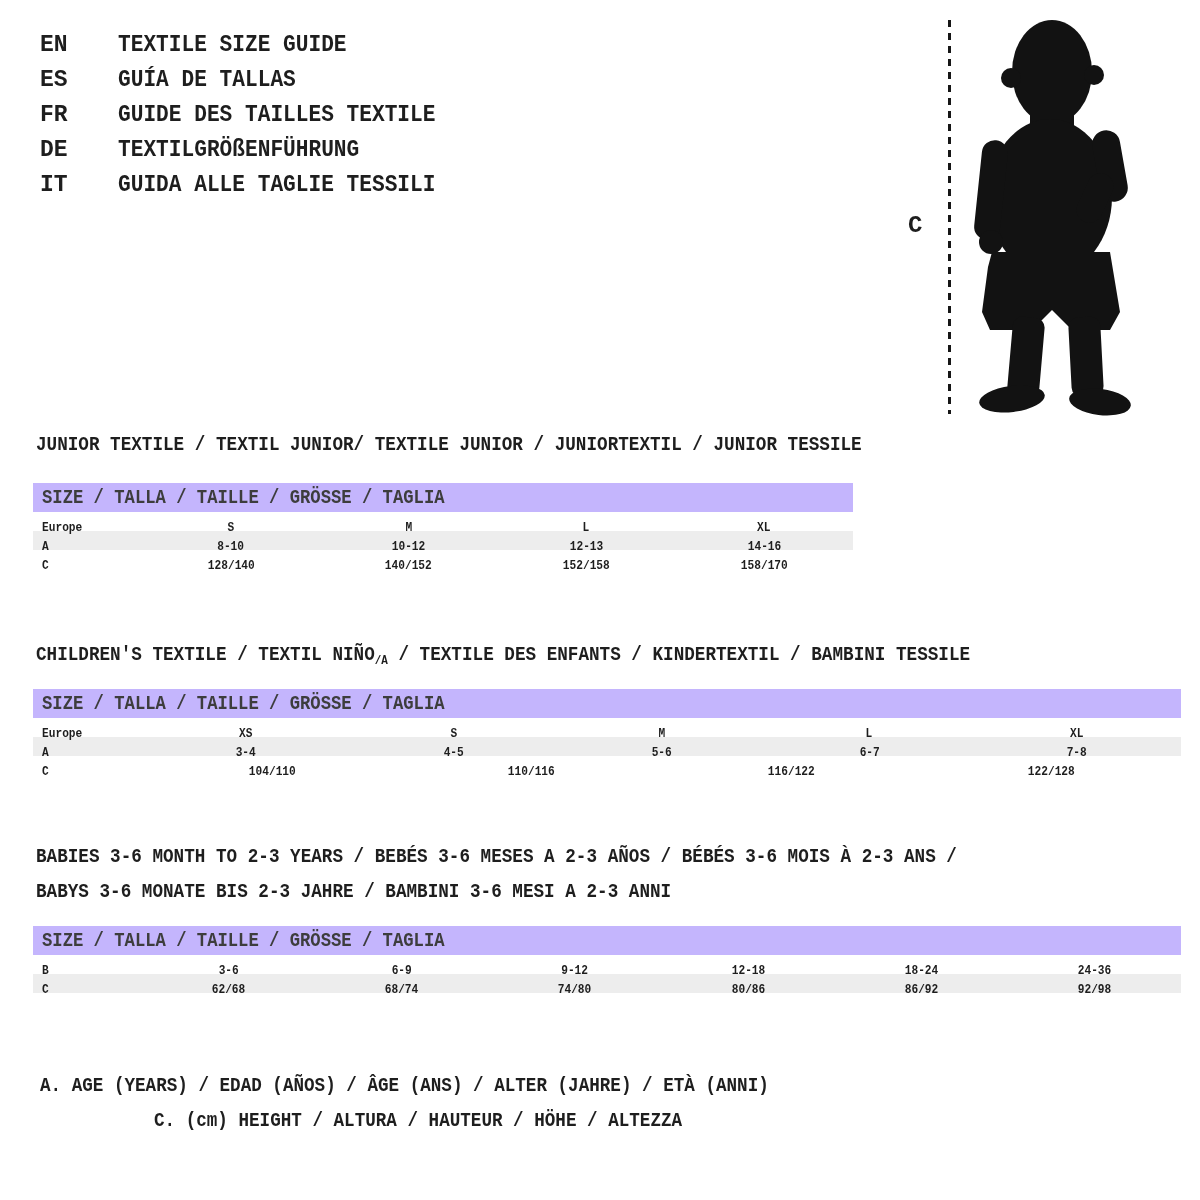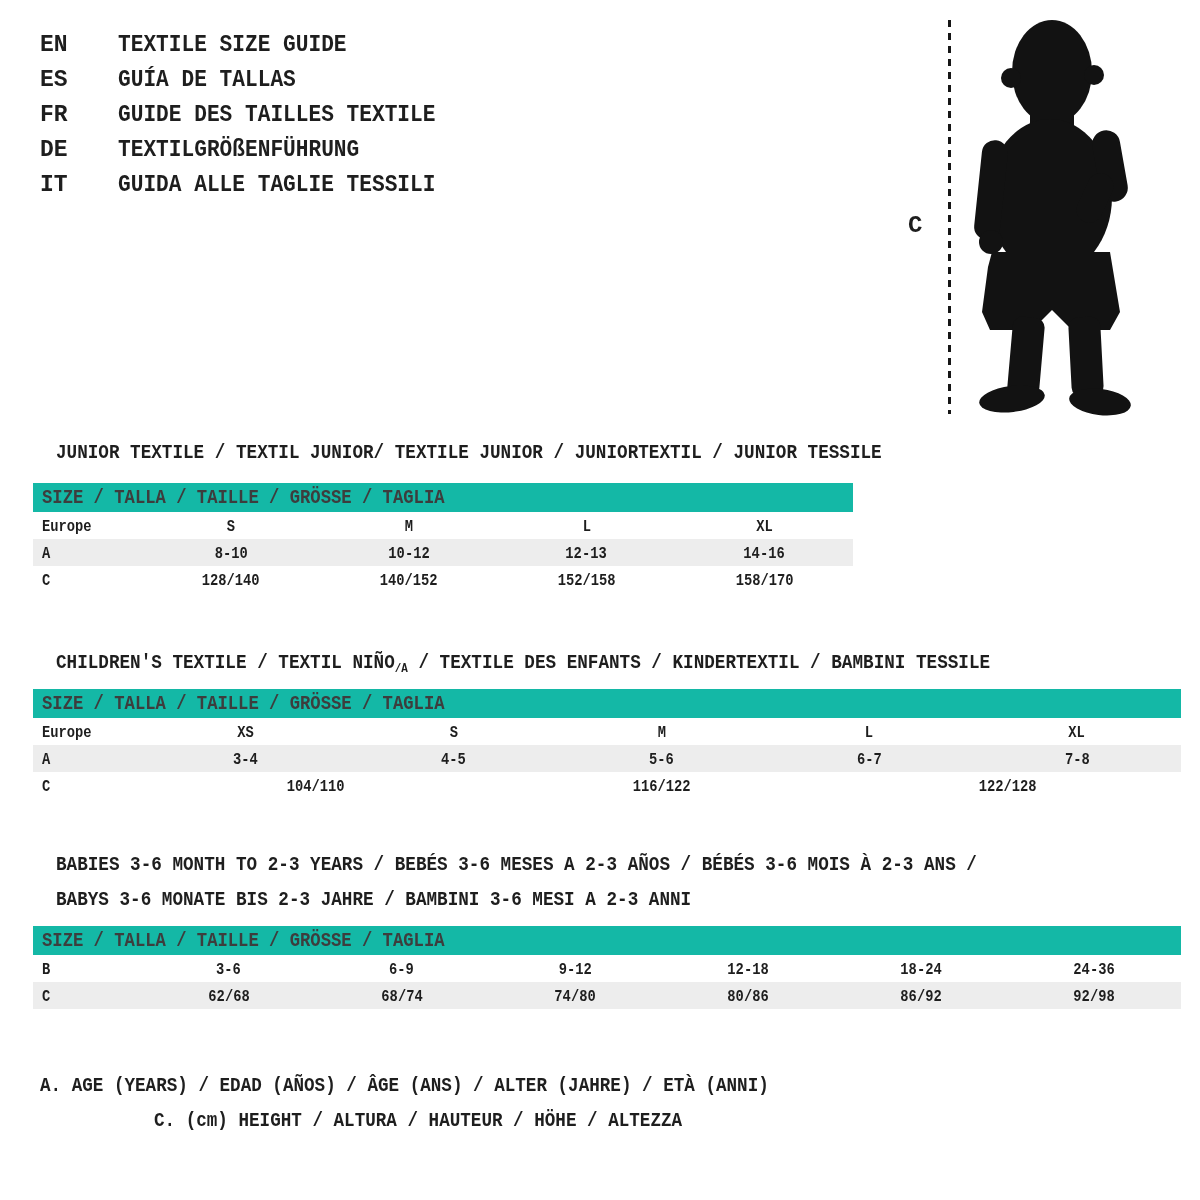--- a/index.html
+++ b/index.html
@@ -17,28 +17,28 @@
   .lang-code{display:inline-block;width:78px;vertical-align:top;}
   .lang-row .cx{transform:scaleX(.92);}
 
   
   .dash-line{position:absolute;left:948px;top:20px;width:3px;height:394px;
     background:repeating-linear-gradient(to bottom,#161616 0 7px,transparent 7px 13px);}
   .c-label{position:absolute;left:908px;top:212px;font-size:24px;}
   .baby{position:absolute;left:960px;top:12px;}
 
   
-  .sec-title{position:absolute;left:56px;font-size:21px;line-height:24px;margin-top:8px;}
+  .sec-title{position:absolute;left:36px;font-size:21px;line-height:24px;}
   .sec-title .cx{transform:scaleX(.84);}
   .tsub{font-size:13px;position:relative;top:4px;}
 
   .table{position:absolute;left:33px;}
-  .size-bar{height:29px;line-height:29px;background:#14b8a6;color:#3d3d3d;
+  .size-bar{height:29px;line-height:29px;background:#c4b5fd;color:#3d3d3d;
     font-size:20px;padding-left:9px;}
-  .trow{display:flex;height:27px;line-height:31px;font-size:16px;}
+  .trow{display:flex;height:19px;line-height:31px;font-size:13px;}
   .trow.shaded{background:#ededed;}
   .tlabel{flex:0 0 100px;padding-left:9px;text-align:left;}
   .tcell{flex:1 1 0;text-align:center;}
 
   
   .legend{position:absolute;left:40px;top:1068px;}
   .legend-row{height:35px;line-height:35px;font-size:20px;text-align:center;}
   .legend-row .cx{transform:scaleX(.88);}
 </style>
 </head>
@@ -134,20 +134,21 @@
       <div class="tlabel"><span class="cx">A</span></div>
       <div class="tcell"><span class="cxc">3-4</span></div>
       <div class="tcell"><span class="cxc">4-5</span></div>
       <div class="tcell"><span class="cxc">5-6</span></div>
       <div class="tcell"><span class="cxc">6-7</span></div>
       <div class="tcell"><span class="cxc">7-8</span></div>
     </div>
     <div class="trow">
       <div class="tlabel"><span class="cx">C</span></div>
       <div class="tcell"><span class="cxc">104/110</span></div>
+      <div class="tcell"><span class="cxc">110/116</span></div>
       <div class="tcell"><span class="cxc">116/122</span></div>
       <div class="tcell"><span class="cxc">122/128</span></div>
     </div>
   </div>
 
   <div class="sec-title" style="top:845px">
     <span class="cx">BABIES 3-6 MONTH TO 2-3 YEARS / BEBÉS 3-6 MESES A 2-3 AÑOS / BÉBÉS 3-6 MOIS À 2-3 ANS /</span>
   </div>
   <div class="sec-title" style="top:880px">
     <span class="cx">BABYS 3-6 MONATE BIS 2-3 JAHRE / BAMBINI 3-6 MESI A 2-3 ANNI</span>

